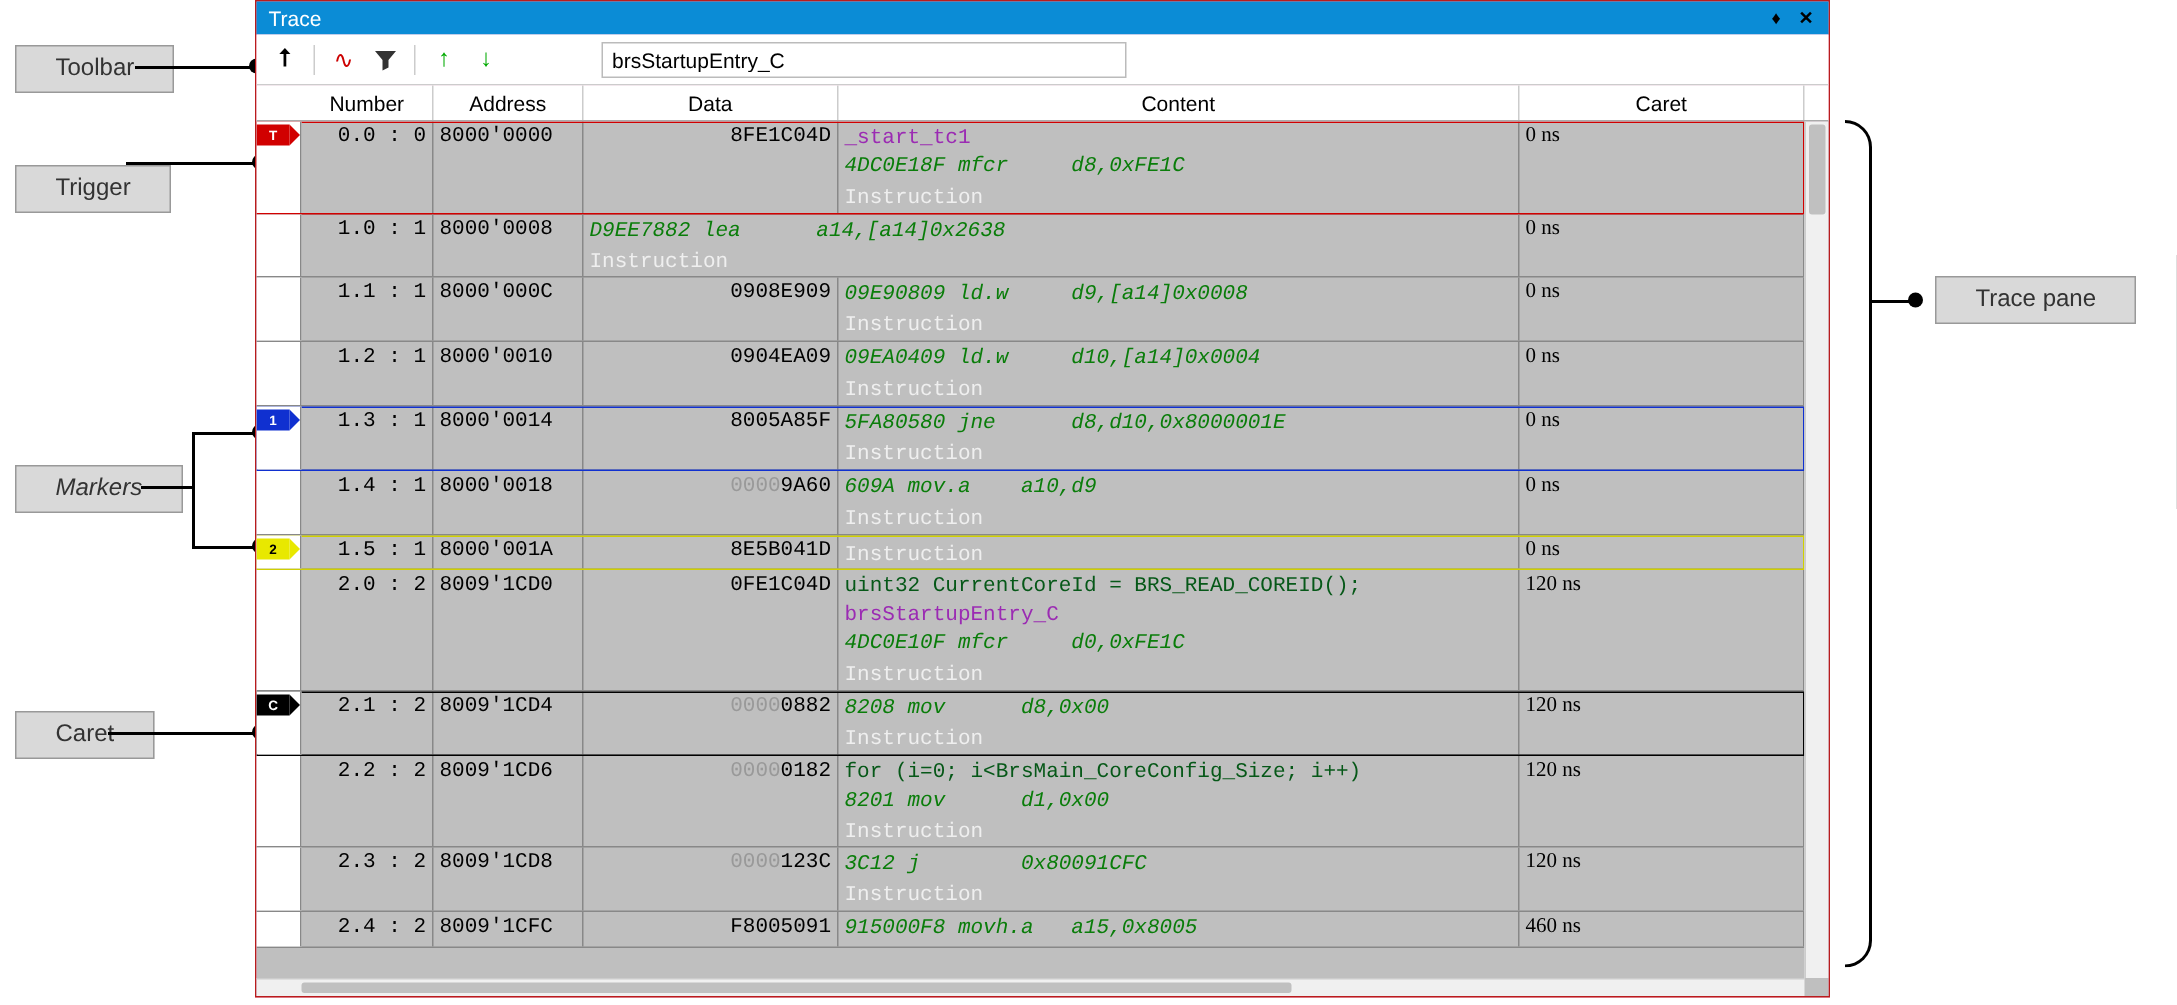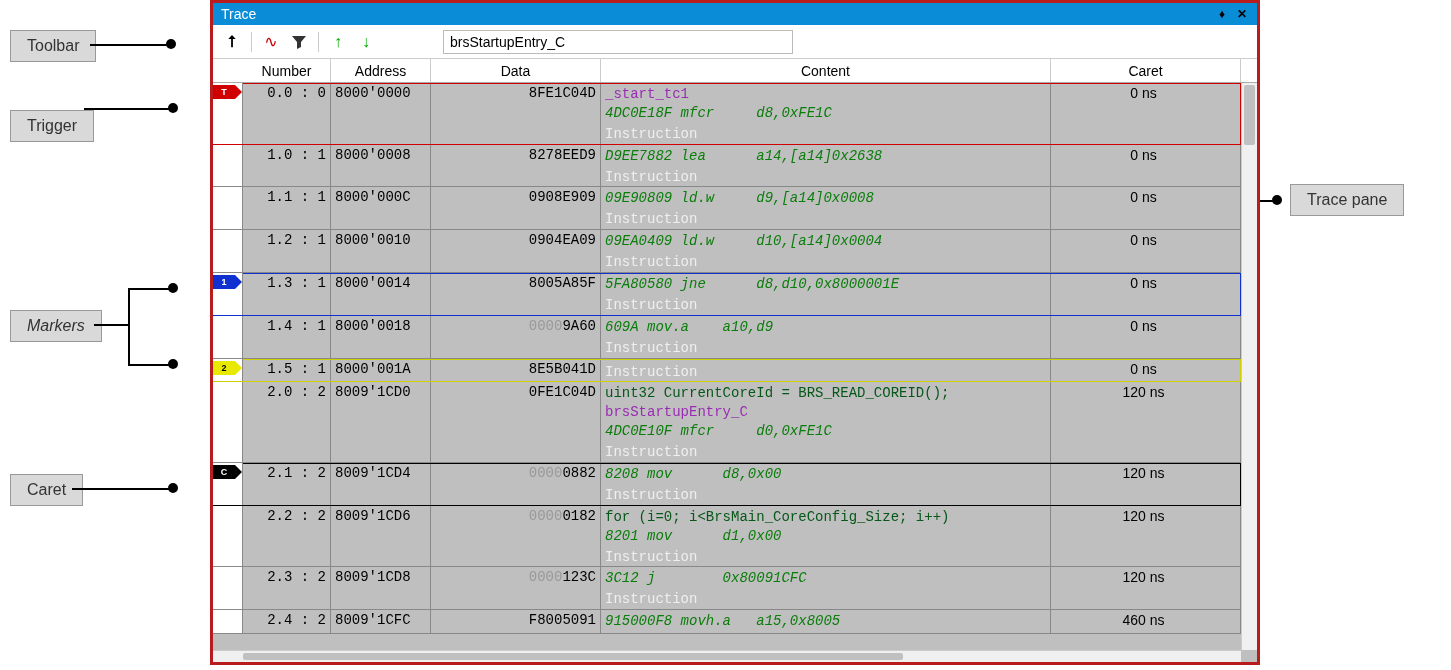--- a/index.html
+++ b/index.html
@@ -10,21 +10,21 @@
     position: relative;
     width: 1451px;
     height: 670px;
   }
   
   
   .callout {
     position: absolute;
     background: #d9d9d9;
     border: 1px solid #999;
-    padding: 6px 16px;
+    padding: 6px 26px;
     font-size: 16px;
     color: #333;
   }
   .connector-line {
     position: absolute;
     background: #000;
     height: 2px;
   }
   .connector-dot {
     position: absolute;
@@ -34,25 +34,24 @@
     border-radius: 50%;
   }
   
   
   .trace-window {
     position: absolute;
     left: 170px;
     top: 0;
     width: 1050px;
     height: 665px;
-    border: 3px solid #b91c1c;
+    border: 1px solid #b91c1c;
     background: #f9a8d4;
     display: flex;
     flex-direction: column;
-    margin-left: 40px;
   }
   .title-bar {
     background: #0b8cd6;
     color: #fff;
     padding: 2px 8px;
     font-size: 14px;
     display: flex;
     align-items: center;
     justify-content: space-between;
     height: 22px;
@@ -145,21 +144,21 @@
   }
   .row > div {
     border-right: 1px solid #888;
     padding: 2px 4px;
   }
   .row .c-gutter { width: 30px; background:#fff; border-right: 1px solid #888; position:relative; }
   .row .c-number { width: 88px; text-align: right; font-family:"Courier New",monospace; }
   .row .c-address { width: 100px; text-align: left; font-family:"Courier New",monospace; }
   .row .c-data { width: 170px; text-align: right; font-family:"Courier New",monospace; }
   .row .c-content { flex: 1; font-family:"Courier New",monospace; white-space: pre; }
-  .row .c-time { width: 190px; text-align: center; font-family:Liberation Sans, sans-serif; padding-right:8px; }
+  .row .c-time { width: 190px; text-align: left; font-family:Liberation Serif, serif; padding-right:8px; }
   
   .content-line { display:block; line-height:1.35; }
   .cl-source { color: #065818; }
   .cl-func { color: #9b2bb3; }
   .cl-asm { color: #0a7d0a; font-style: italic; }
   .cl-instr { color: #efefef; position:relative; top:2px; }
   
   .gutter-marker {
     position: absolute;
     left: 0;
@@ -278,21 +277,20 @@
           <div class="c-number">0.0 : 0</div>
           <div class="c-address">8000'0000</div>
           <div class="c-data"><span>8FE1C04D</span></div>
           <div class="c-content"><span class="content-line cl-func">_start_tc1</span><span class="content-line cl-asm">4DC0E18F mfcr     d8,0xFE1C</span><span class="content-line cl-instr">Instruction</span></div>
           <div class="c-time">0 ns</div>
         </div>
         <div class="row">
           <div class="c-gutter"></div>
           <div class="c-number">1.0 : 1</div>
           <div class="c-address">8000'0008</div>
-          <div class="c-data"><span>8278EED9</span></div>
           <div class="c-content"><span class="content-line cl-asm">D9EE7882 lea      a14,[a14]0x2638</span><span class="content-line cl-instr">Instruction</span></div>
           <div class="c-time">0 ns</div>
         </div>
         <div class="row">
           <div class="c-gutter"></div>
           <div class="c-number">1.1 : 1</div>
           <div class="c-address">8000'000C</div>
           <div class="c-data"><span>0908E909</span></div>
           <div class="c-content"><span class="content-line cl-asm">09E90809 ld.w     d9,[a14]0x0008</span><span class="content-line cl-instr">Instruction</span></div>
           <div class="c-time">0 ns</div>

